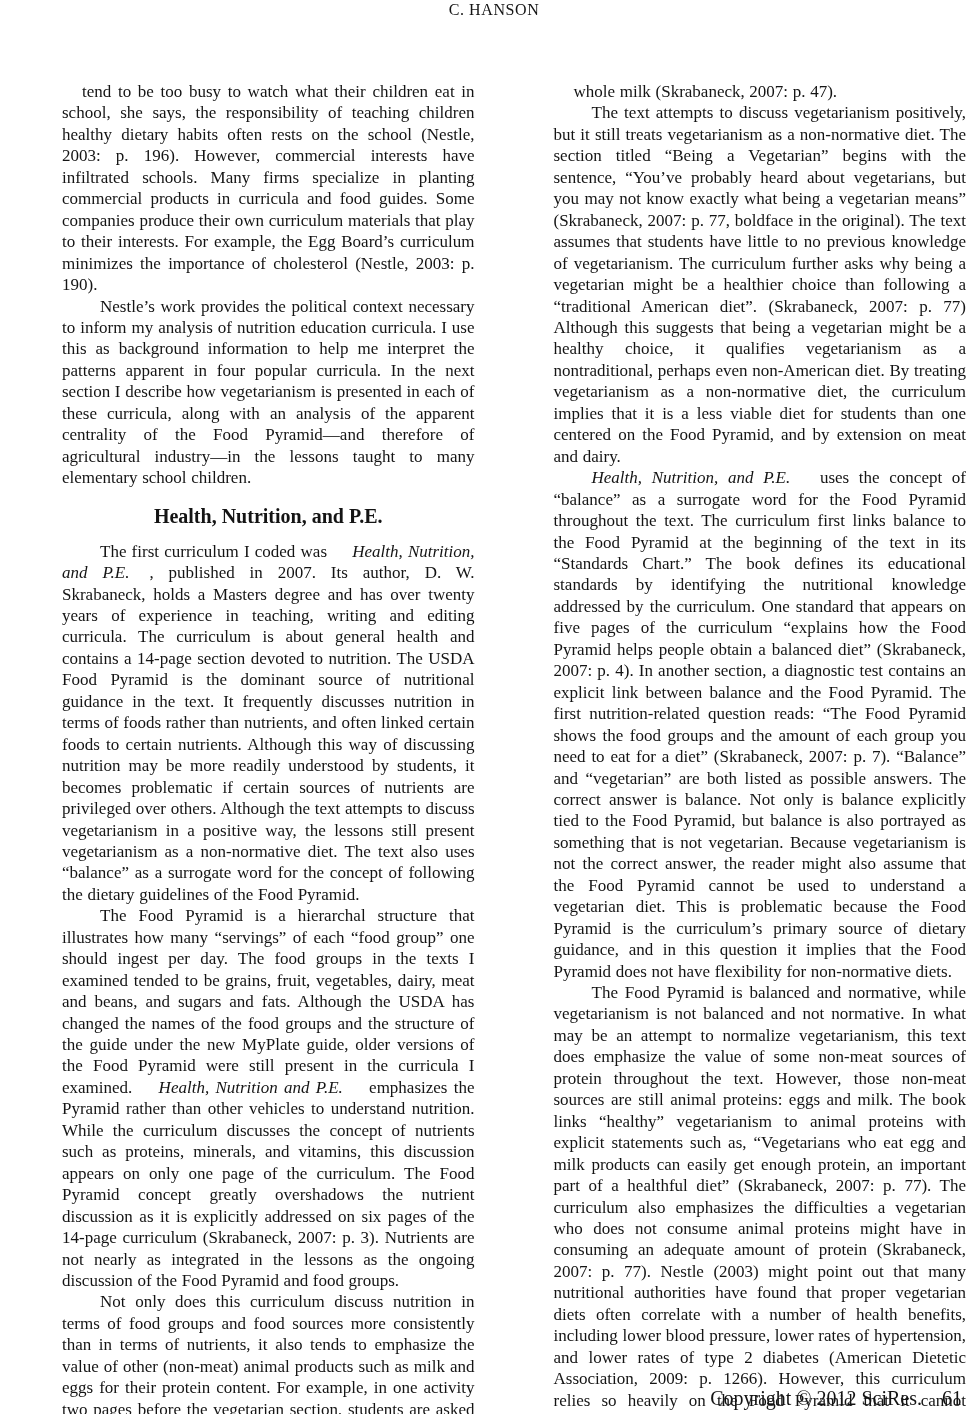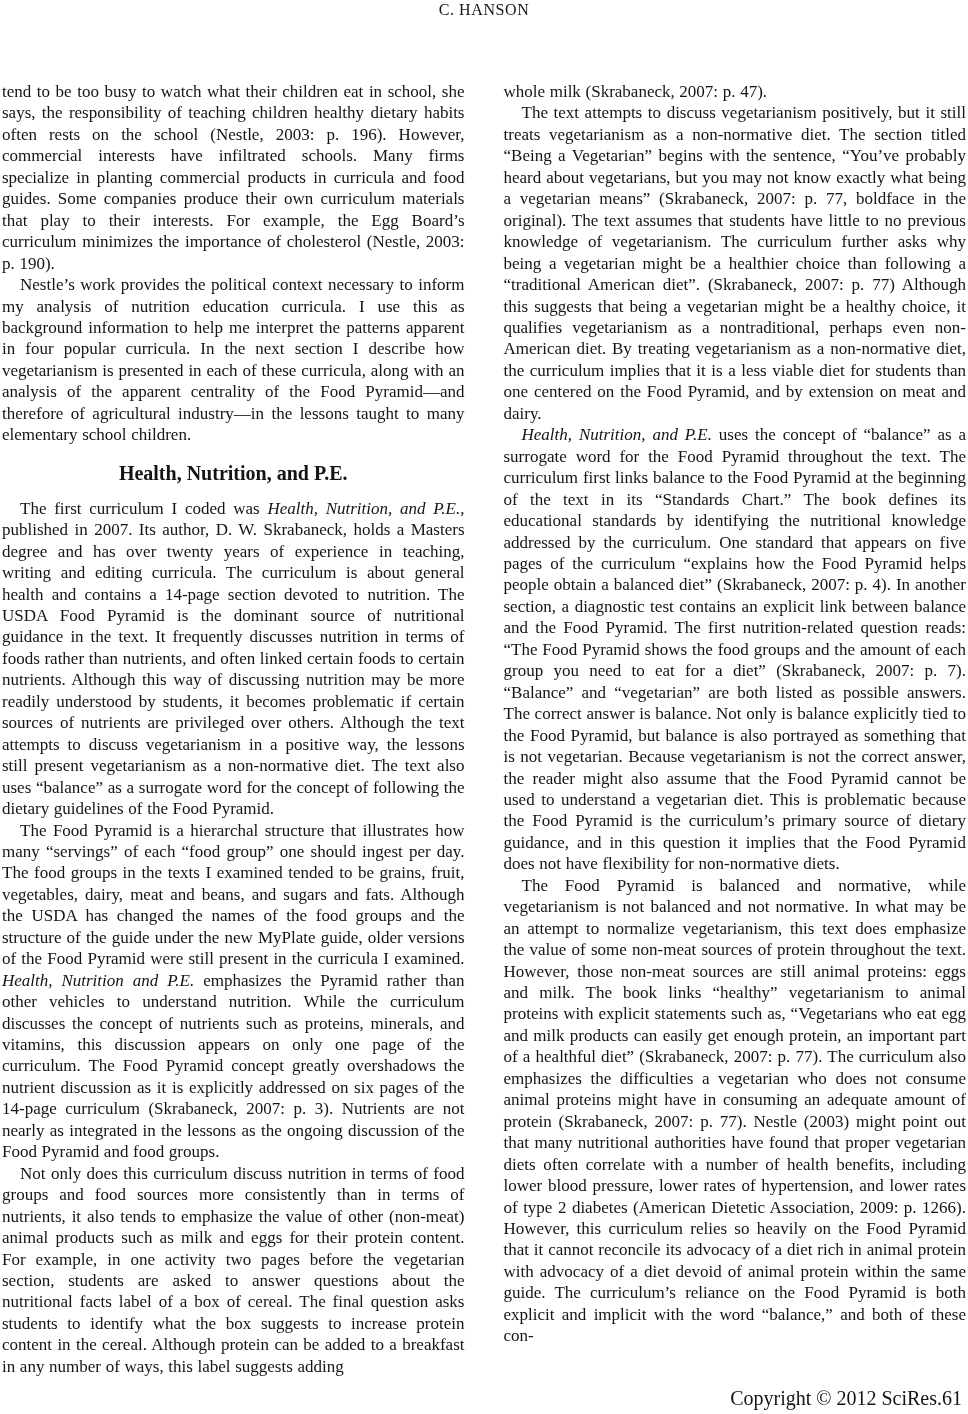--- a/index.html
+++ b/index.html
@@ -1,15 +1,15 @@
 <!DOCTYPE html>
 <html lang="en"><head>
 <meta charset="utf-8">
 <style>
-  * { box-sizing: border-box; }
+  * { box-sizing: border-box; padding-left: 20px; }
   html, body { margin: 0; padding: 0; }
   body {
     width: 968px; height: 1414px;
     background: #f7f7f5;
     font-family: "Liberation Serif", "DejaVu Serif", serif;
     color: #141414;
   }
   .page {
     position: relative;
     width: 968px; height: 1414px;

